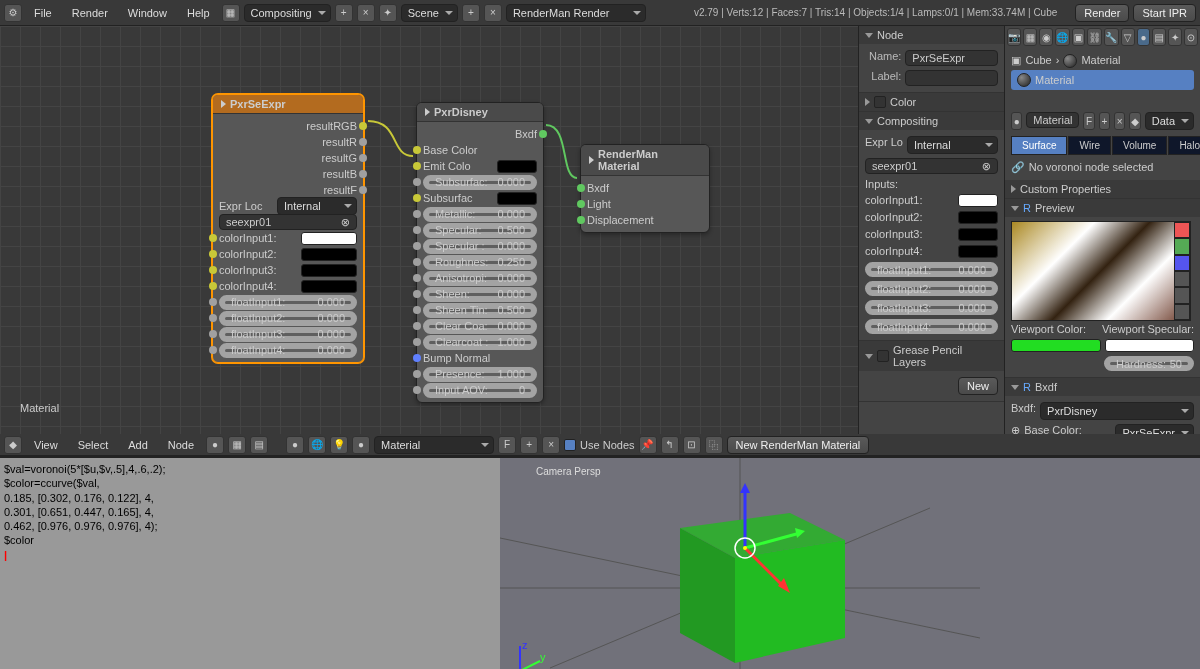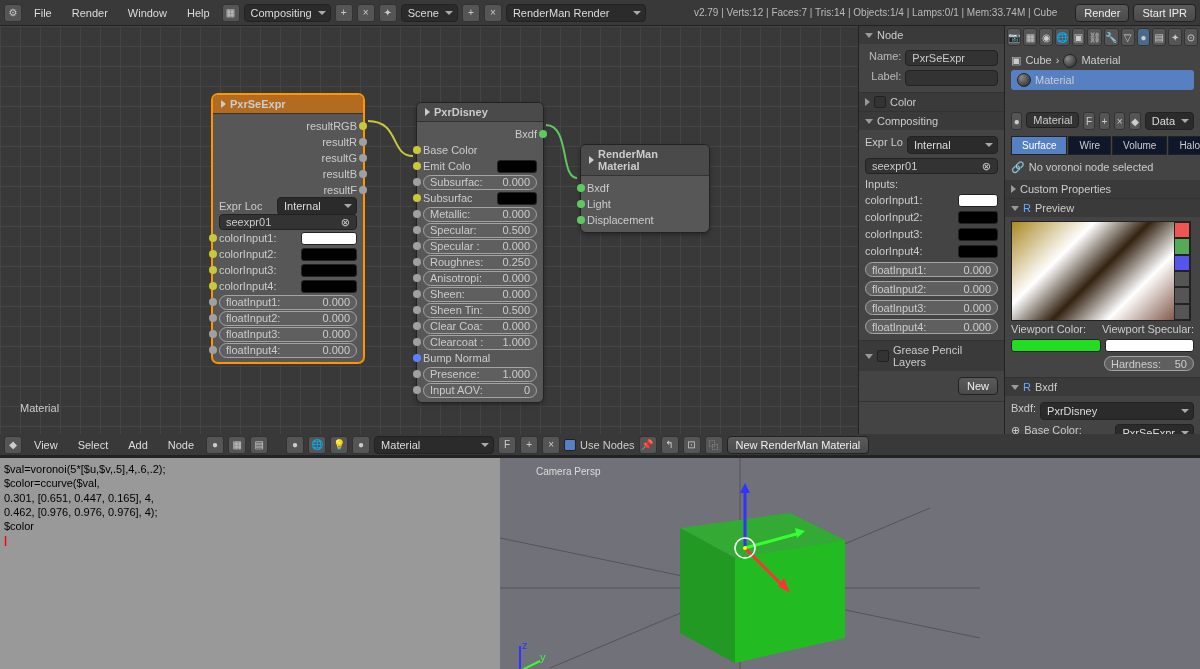--- a/index.html
+++ b/index.html
@@ -20,21 +20,21 @@
 .node-tri{width:0;height:0;border-top:4px solid transparent;border-bottom:4px solid transparent;border-left:5px solid #ccc;}
 .node-body{padding:4px 6px;}
 .node-row{display:flex;align-items:center;justify-content:space-between;padding:1px 0;position:relative;height:16px;font-size:10px;}
 .node-row.right{justify-content:flex-end;}
 .socket{width:8px;height:8px;border-radius:50%;position:absolute;}
 .socket.out{right:-10px;background:#c8c838;}
 .socket.in{left:-10px;background:#c8c838;}
 .socket.green{background:#60c860;}
 .socket.blue{background:#6080ff;}
 .socket.grey{background:#a0a0a0;}
-.num-field{background:#5f5f5f;border:1px solid #a3a3a3;border-radius:8px;padding:1px 6px;display:flex;justify-content:space-between;width:100%;height:15px;align-items:center;font-size:10px;}
+.num-field{background:#5f5f5f;border:6px solid #a3a3a3;border-radius:8px;padding:1px 6px;display:flex;justify-content:space-between;width:100%;height:15px;align-items:center;font-size:10px;}
 .color-swatch{width:56px;height:13px;background:#000;border:1px solid #222;border-radius:3px;}
 .color-swatch.white{background:#fff;}
 .text-field{background:#333;border:1px solid #222;border-radius:4px;padding:1px 6px;height:16px;display:flex;align-items:center;width:100%;}
 .right-panels{display:flex;}
 .panel{width:146px;background:#444;border-left:1px solid #222;overflow-y:hidden;}
 .panel.wide{width:196px;}
 .panel-section{border-bottom:1px solid #333;}
 .panel-header{background:#3a3a3a;padding:3px 6px;display:flex;align-items:center;gap:4px;cursor:pointer;}
 .panel-header .tri{width:0;height:0;border-top:4px solid transparent;border-bottom:4px solid transparent;border-left:5px solid #999;}
 .panel-header.open .tri{border-left:4px solid transparent;border-right:4px solid transparent;border-top:5px solid #999;border-bottom:none;}
@@ -555,20 +555,21 @@
   <span class="icon-btn">↰</span>
   <span class="icon-btn">⊡</span>
   <span class="icon-btn">⿻</span>
   <span class="pill-btn">New RenderMan Material</span>
 </div>
 
 <div class="lower-area">
   <div class="text-editor">
     <div style="color:#000">$val=voronoi(5*[$u,$v,.5],4,.6,.2);</div>
     <div style="color:#000">$color=ccurve($val,</div>
+    <div style="color:#000">    0.185, [0.302, 0.176, 0.122], 4,</div>
     <div style="color:#000">    0.301, [0.651, 0.447, 0.165], 4,</div>
     <div style="color:#000">    0.462, [0.976, 0.976, 0.976], 4);</div>
     <div style="color:#000">$color</div>
     <div class="editor-caret">|</div>
   </div>
   <div class="viewport">
     <div style="position:absolute;left:36px;top:8px;color:#ddd;font-size:10px">Camera Persp</div>
     <svg style="position:absolute;width:100%;height:100%">
       <line x1="0" y1="130" x2="480" y2="130" stroke="#555" stroke-width="1"></line>
       <line x1="50" y1="210" x2="430" y2="50" stroke="#555" stroke-width="1"></line>

